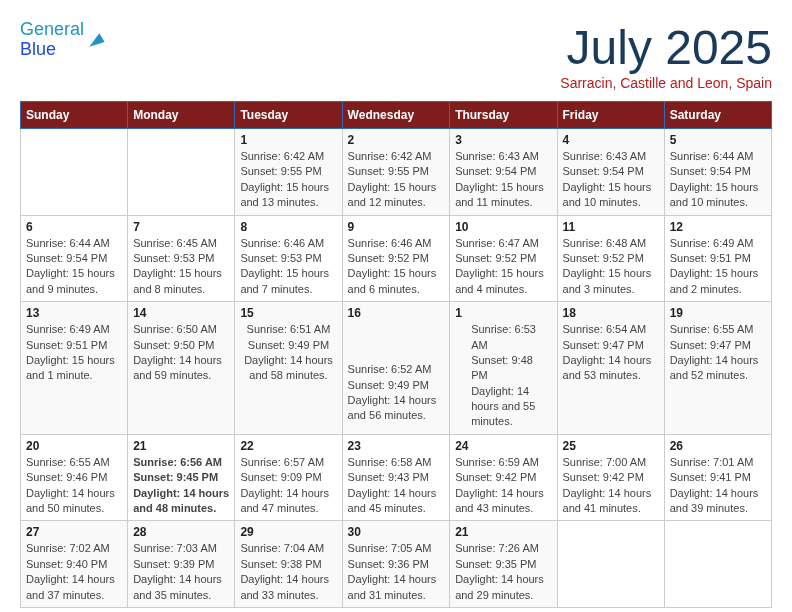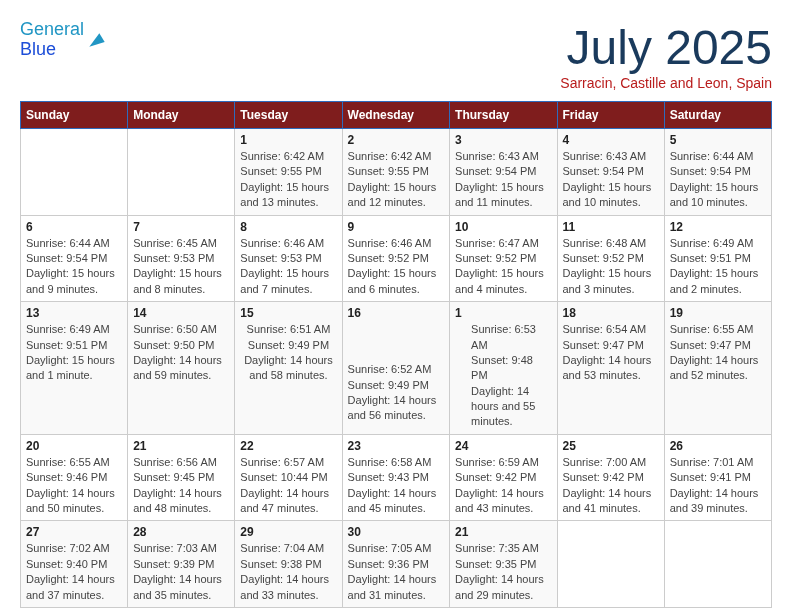--- a/index.html
+++ b/index.html
@@ -247,28 +247,28 @@
       </tr>
       <tr>
         <td>
           <span class="day-num">20</span>
           <div class="day-info" style="white-space: pre-line;">Sunrise: 6:55 AM
 Sunset: 9:46 PM
 Daylight: 14 hours and 50 minutes.</div>
         </td>
         <td>
           <span class="day-num">21</span>
-          <div class="day-info" style="white-space: pre-line;">Sunrise: 6:56 AM
+          <div class="day-info" style="white-space: pre-line; font-weight: bold;">Sunrise: 6:56 AM
 Sunset: 9:45 PM
 Daylight: 14 hours and 48 minutes.</div>
         </td>
         <td>
           <span class="day-num">22</span>
           <div class="day-info" style="white-space: pre-line;">Sunrise: 6:57 AM
-Sunset: 10:44 PM
+Sunset: 9:09 PM
 Daylight: 14 hours and 47 minutes.</div>
         </td>
         <td>
           <span class="day-num">23</span>
           <div class="day-info" style="white-space: pre-line;">Sunrise: 6:58 AM
 Sunset: 9:43 PM
 Daylight: 14 hours and 45 minutes.</div>
         </td>
         <td>
           <span class="day-num">24</span>
@@ -309,21 +309,21 @@
 Daylight: 14 hours and 33 minutes.</div>
         </td>
         <td>
           <span class="day-num">30</span>
           <div class="day-info" style="white-space: pre-line;">Sunrise: 7:05 AM
 Sunset: 9:36 PM
 Daylight: 14 hours and 31 minutes.</div>
         </td>
         <td>
           <span class="day-num">21</span>
-          <div class="day-info" style="white-space: pre-line;">Sunrise: 7:35 AM
+          <div class="day-info" style="white-space: pre-line;">Sunrise: 7:26 AM
 Sunset: 9:35 PM
 Daylight: 14 hours and 29 minutes.</div>
         </td>
         <td class="empty"></td>
         <td class="empty"></td>
       </tr>
     </tbody>
 </table>
 
 </body></html>

